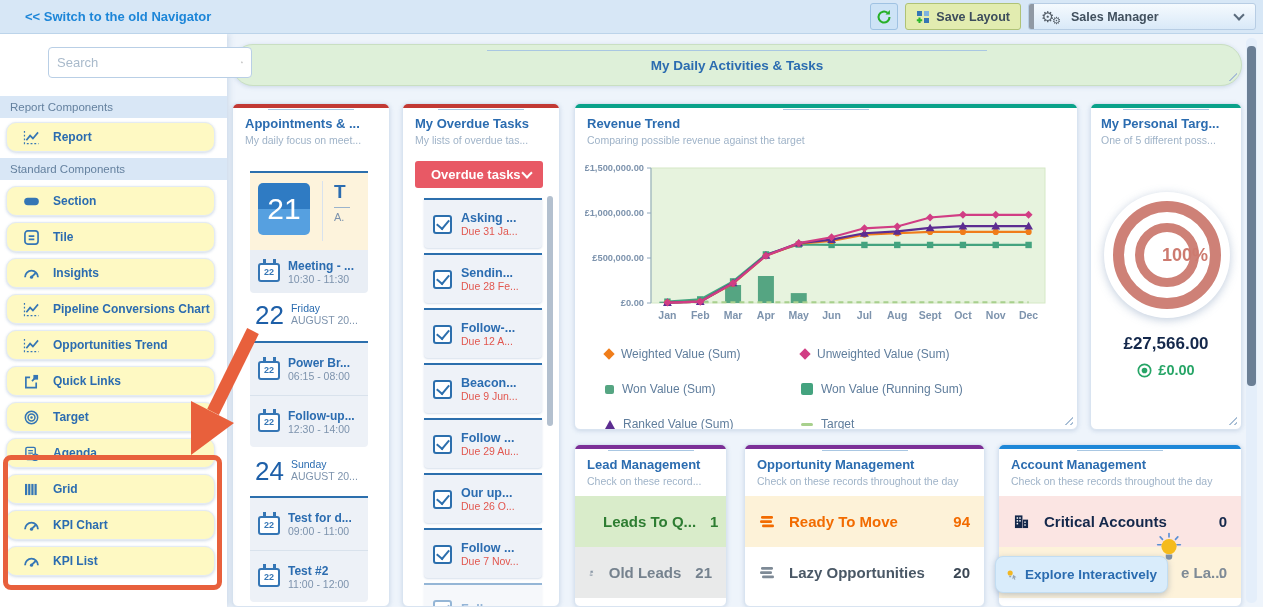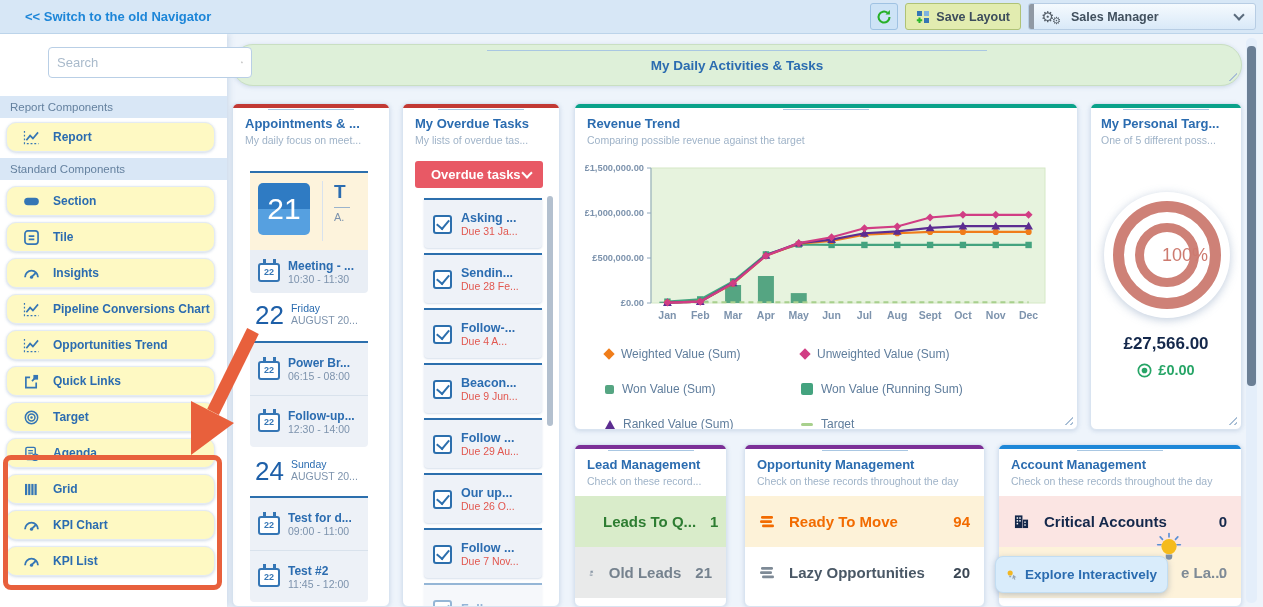--- a/index.html
+++ b/index.html
@@ -135,21 +135,21 @@
   .lm-dash { width:12px; height:3px; border-radius:2px; }
 
   
   #donut-plate { position:absolute; left:13px; top:88px; width:126px; height:126px; border-radius:50%;
                  background:#fff; box-shadow:0 2px 10px rgba(100,130,170,.4);
                  display:flex; align-items:center; justify-content:center; }
   #donut-outer { width:108px; height:108px; border-radius:50%; border:11px solid #ce8177;
                  display:flex; align-items:center; justify-content:center; }
   #donut-inner { width:64px; height:64px; border-radius:50%; border:9px solid #ce8177;
                  display:flex; align-items:center; justify-content:center; }
-  #donut-pct { font-size:18px; font-weight:400; color:#cd7a6f;margin-left:36px; }
+  #donut-pct { font-size:18px; font-weight:700; color:#cd7a6f;margin-left:36px; }
   #ptar-amount { position:absolute; left:0; right:0; top:230px; text-align:center;
                  font-size:17px; font-weight:700; color:#14284b; }
   #ptar-zero { position:absolute; left:0; right:0; top:258px; display:flex; align-items:center;
                justify-content:center; gap:6px; font-size:14.5px; font-weight:700; color:#27a567; }
 
   
   .kpi-row { position:absolute; left:0; right:0; height:51px; display:flex; align-items:center;
              padding:0 14px; gap:14px; cursor:pointer; }
   .kpi-row .lbl { font-size:15px; font-weight:700; white-space:nowrap; }
   .kpi-row .cnt { margin-left:auto; font-size:15px; font-weight:700; }
@@ -415,21 +415,21 @@
         <div class="appt-name">Test for d...</div>
         <div class="appt-time">09:00 - 11:00</div>
       </div>
     </div>
     <div class="appt-row">
       <span class="cal-icon">
           <i>22</i>
         </span>
       <div>
         <div class="appt-name">Test #2</div>
-        <div class="appt-time">11:45 - 12:00</div>
+        <div class="appt-time">11:00 - 12:00</div>
       </div>
     </div>
   </div>
 </div>
 
 <div class="card" id="card-over">
   <div class="accent" style="background:#c23934"></div>
   <div class="card-title">My Overdue Tasks</div>
   <div class="card-sub">My lists of overdue tas...</div>
   <button id="over-btn">
@@ -448,21 +448,21 @@
       <span class="task-check"></span>
       <div>
         <div class="task-name">Sendin...</div>
         <div class="task-due">Due 28 Fe...</div>
       </div>
     </div>
   <div class="task" style="top:204px">
       <span class="task-check"></span>
       <div>
         <div class="task-name">Follow-...</div>
-        <div class="task-due">Due 4 A...</div>
+        <div class="task-due">Due 12 A...</div>
       </div>
     </div>
   <div class="task" style="top:259px">
       <span class="task-check"></span>
       <div>
         <div class="task-name">Beacon...</div>
         <div class="task-due">Due 9 Jun...</div>
       </div>
     </div>
   <div class="task" style="top:314px">

